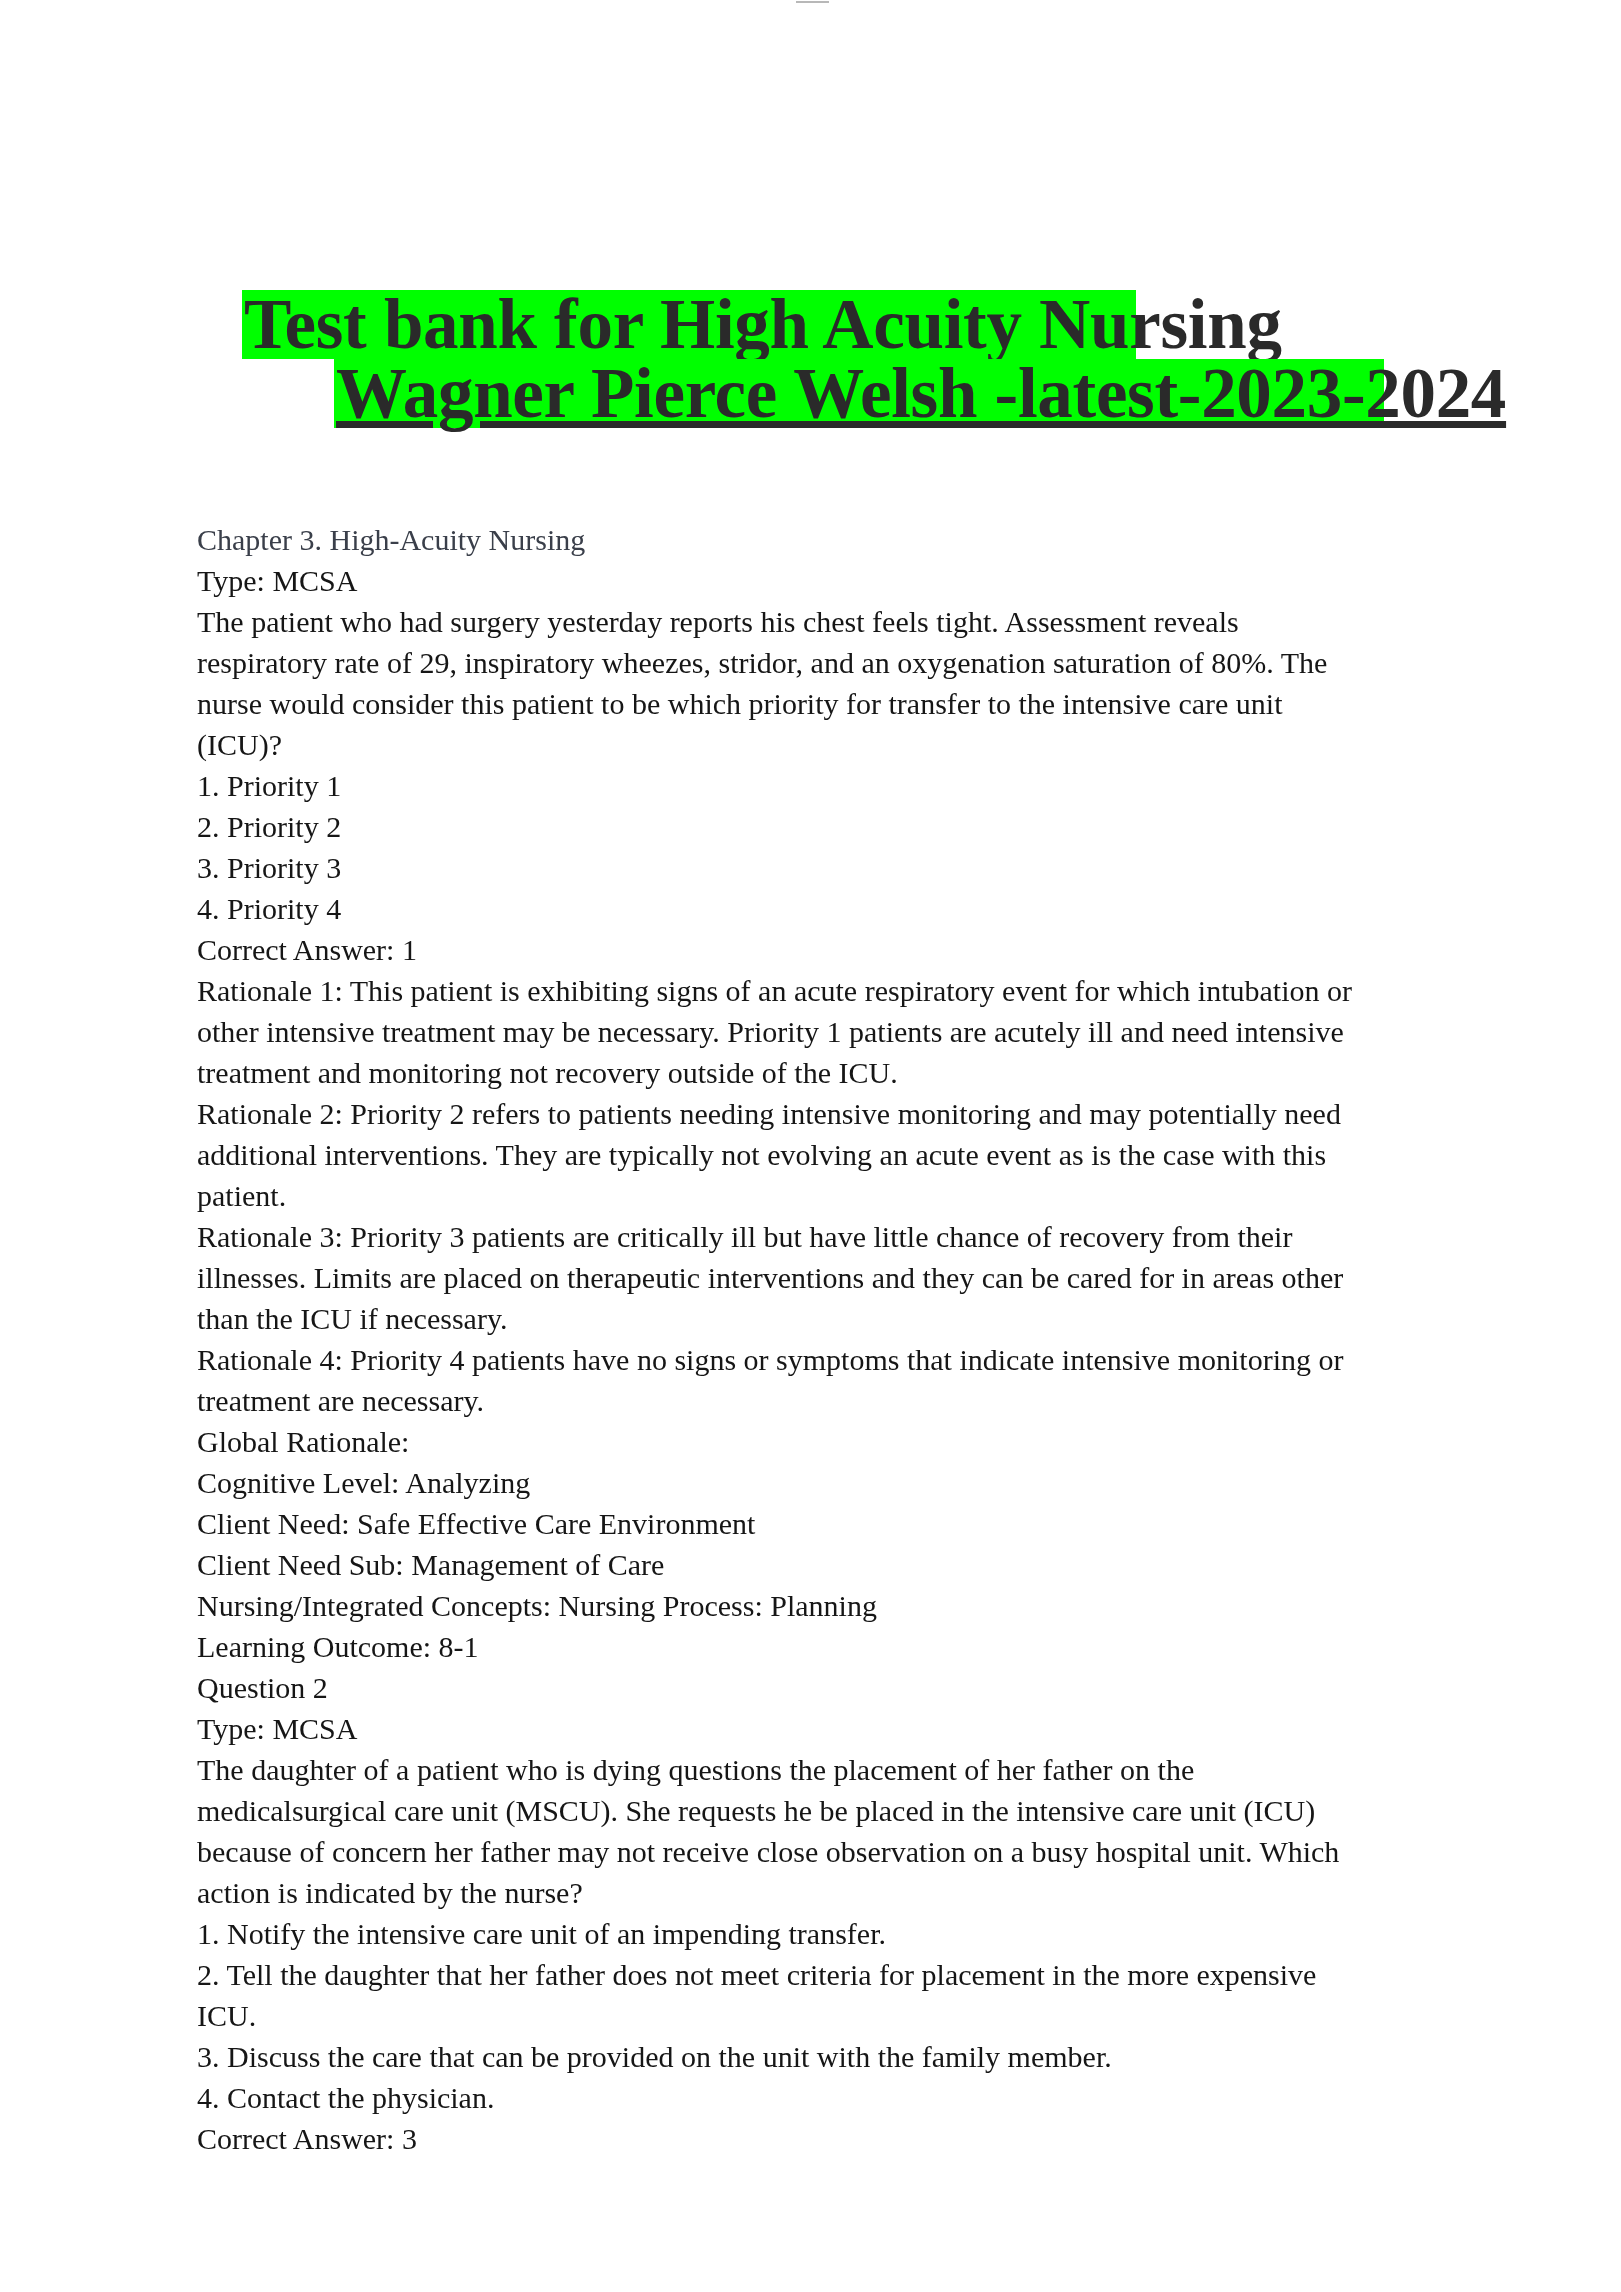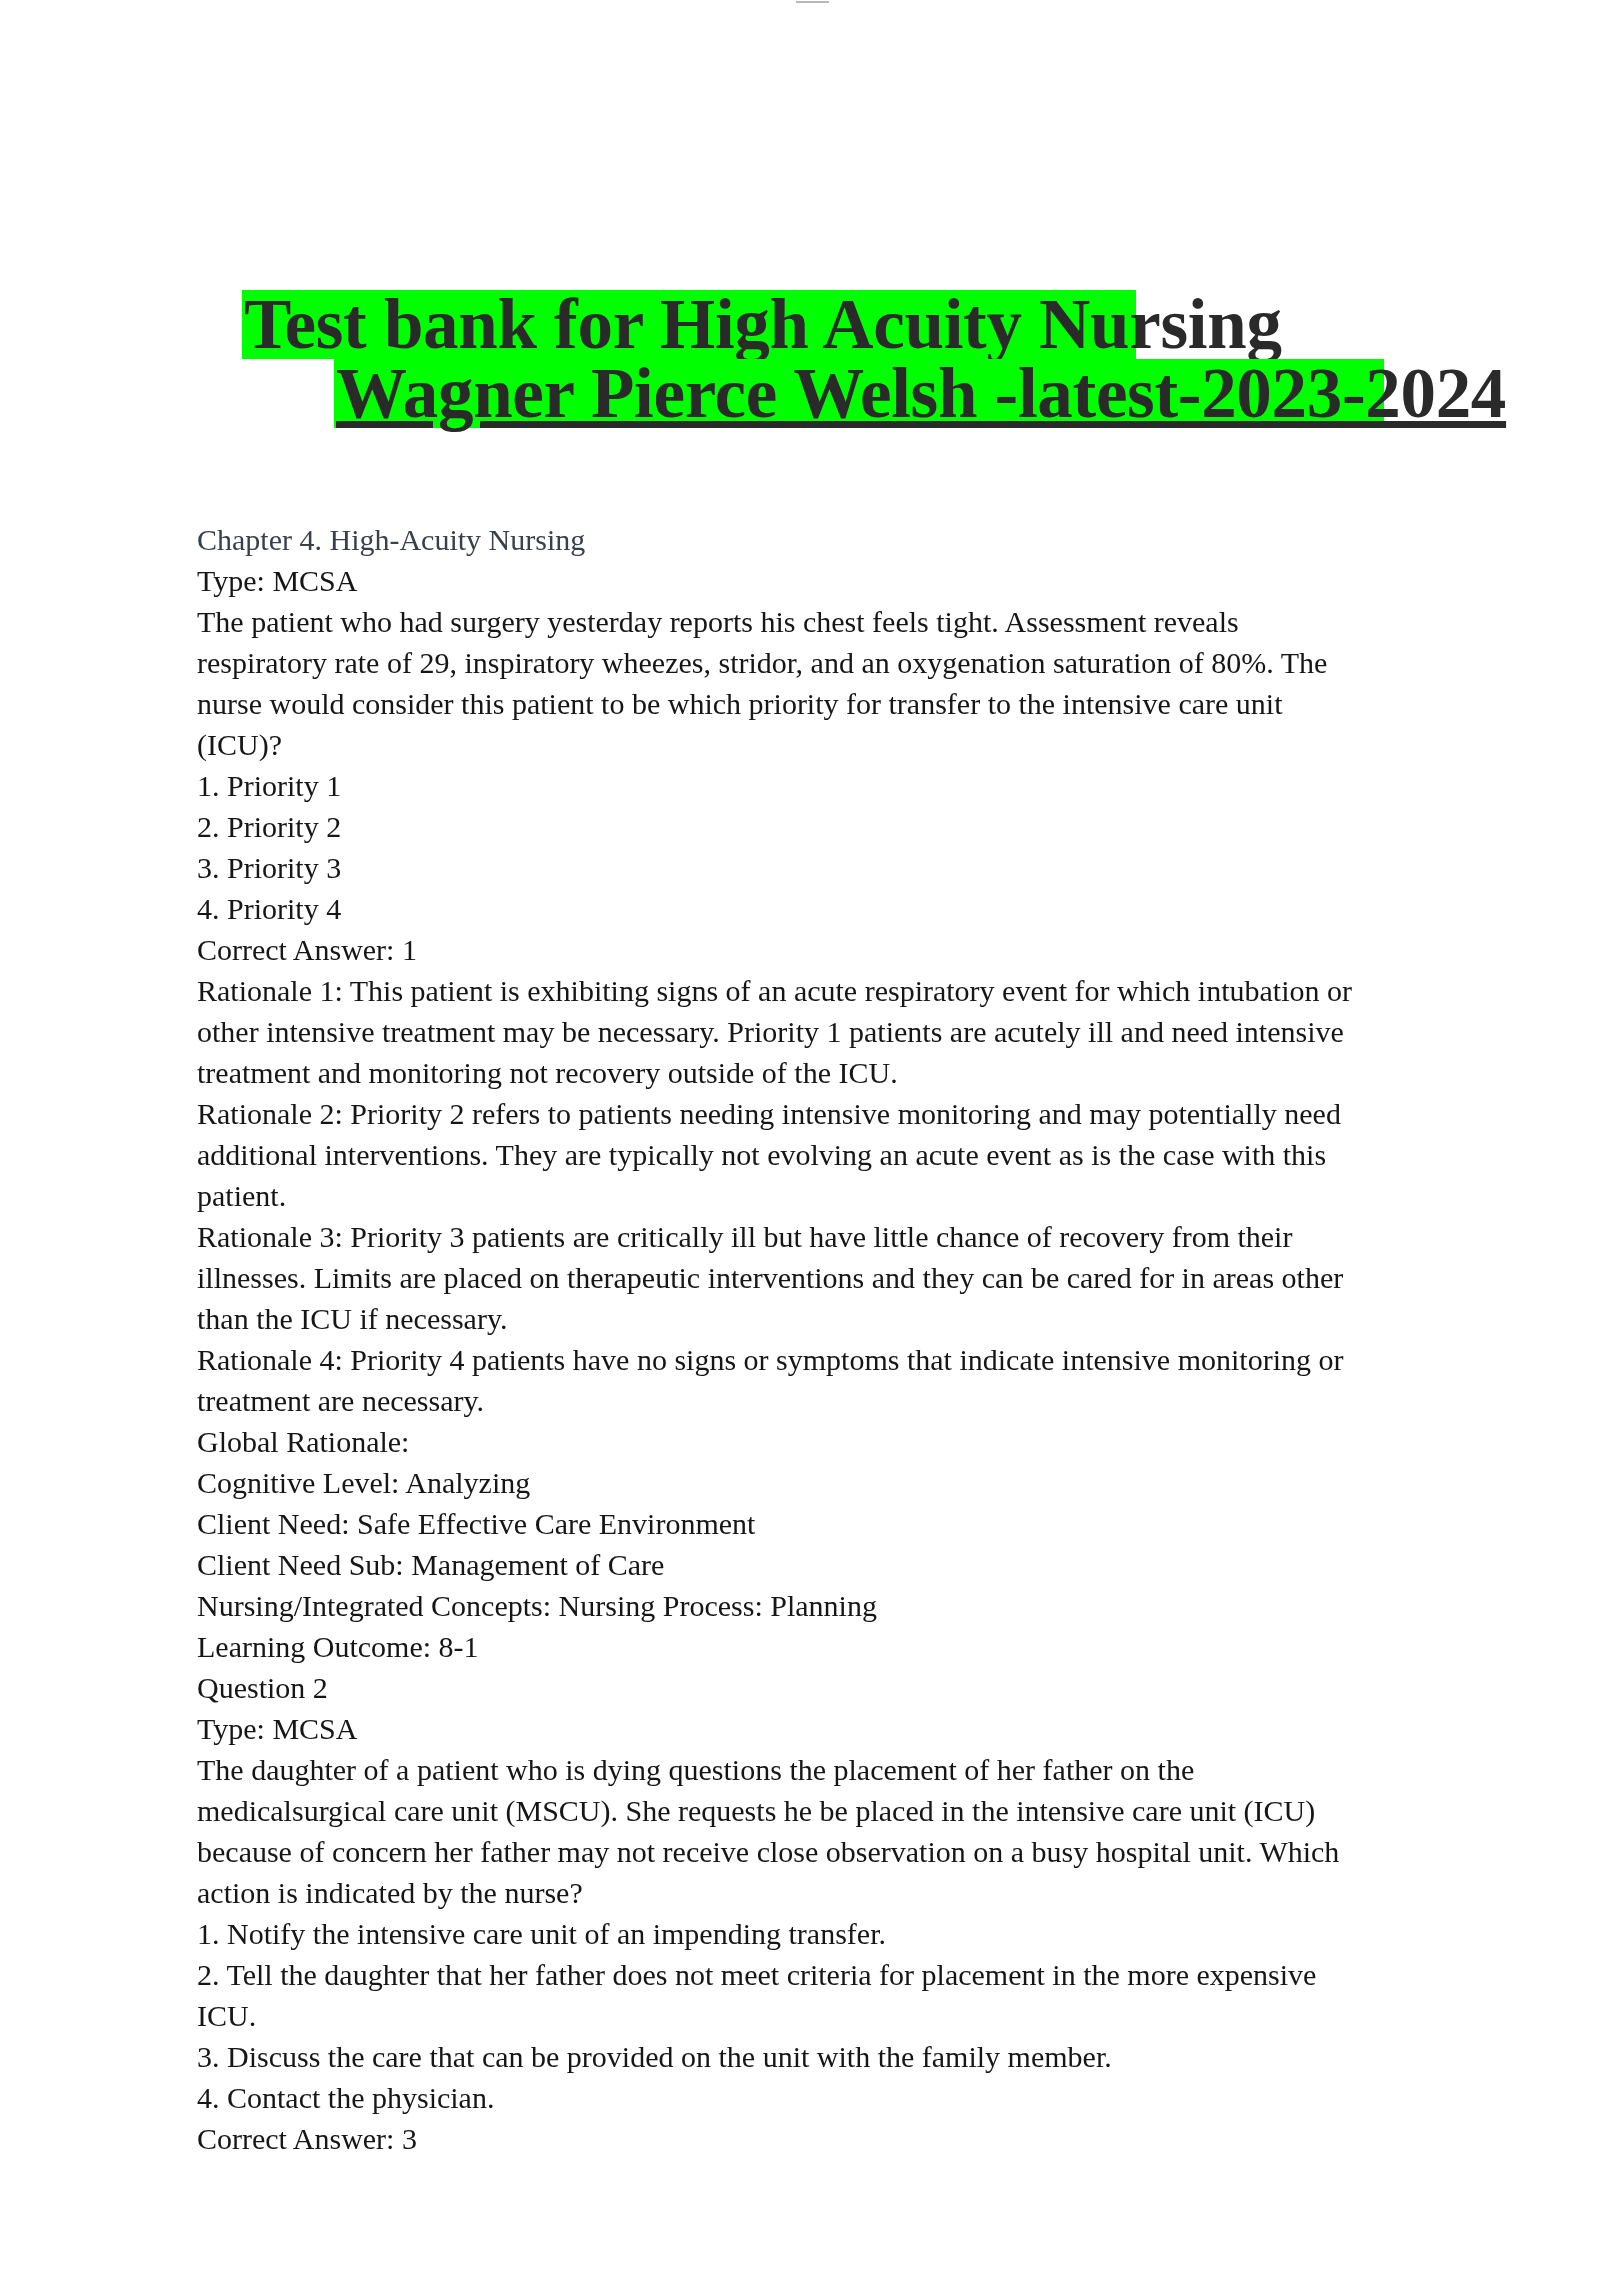--- a/index.html
+++ b/index.html
@@ -79,21 +79,21 @@
 <body>
 
 <div class="page-header">
   <span class="smudge"></span>
 </div>
 
 <div class="title-line l1">Test bank for High Acuity Nursing</div>
 <div class="title-line l2">Wagner Pierce Welsh -latest-2023-2024</div>
 
 <div class="body-text">
-  <span class="line chapter">Chapter 4. High-Acuity Nursing</span>
+  <span class="line chapter">Chapter 3. High-Acuity Nursing</span>
 
   <span class="line">Type: MCSA</span>
   <span class="line">The patient who had surgery yesterday reports his chest feels tight. Assessment reveals</span>
   <span class="line">respiratory rate of 29, inspiratory wheezes, stridor, and an oxygenation saturation of 80%. The</span>
   <span class="line">nurse would consider this patient to be which priority for transfer to the intensive care unit</span>
   <span class="line">(ICU)?</span>
   <span class="line">1. Priority 1</span>
   <span class="line">2. Priority 2</span>
   <span class="line">3. Priority 3</span>
   <span class="line">4. Priority 4</span>

